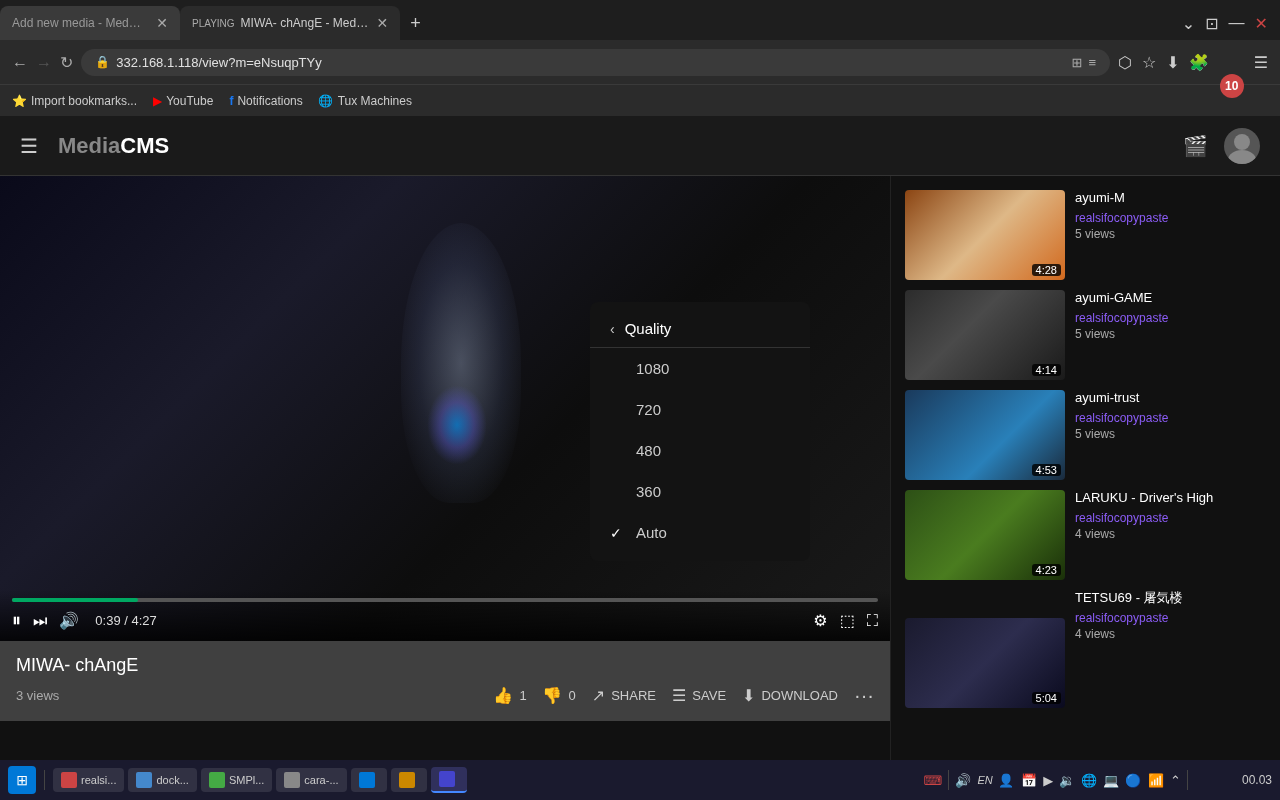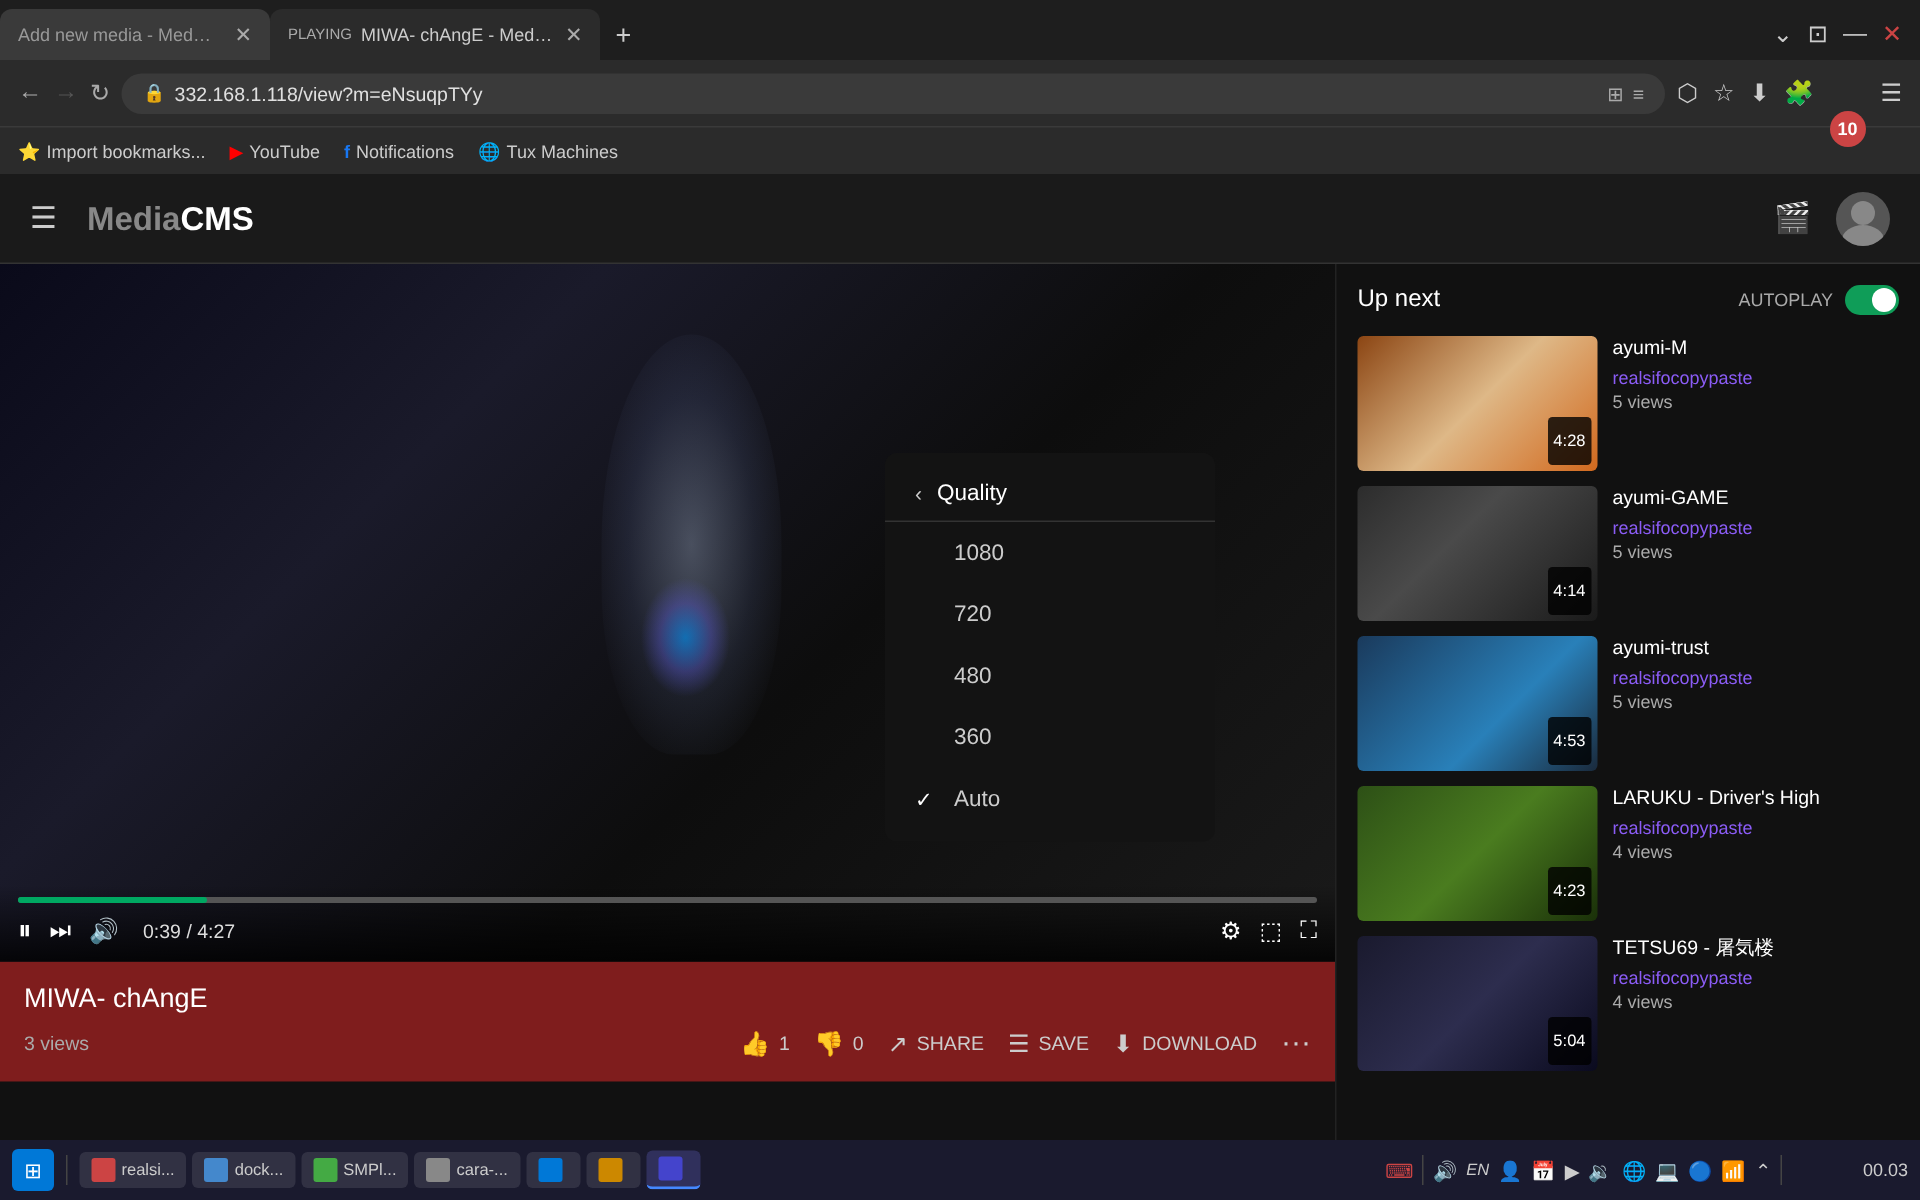--- a/index.html
+++ b/index.html
@@ -62,52 +62,52 @@
     .video-controls { position: absolute; bottom: 0; left: 0; right: 0; background: linear-gradient(transparent, rgba(0,0,0,0.8)); padding: 8px 12px 10px; }
     .progress-bar { height: 4px; background: #555; border-radius: 2px; margin-bottom: 8px; cursor: pointer; }
     .progress-fill { height: 100%; width: 14.5%; background: #00a862; border-radius: 2px; }
     .controls-row { display: flex; align-items: center; gap: 12px; }
     .ctrl-btn { color: white; font-size: 18px; cursor: pointer; background: none; border: none; }
     .time-display { color: #ddd; font-size: 13px; margin-left: 4px; }
     .ctrl-right { margin-left: auto; display: flex; align-items: center; gap: 12px; }
     .pip-icon, .fullscreen-icon { color: white; font-size: 16px; cursor: pointer; }
     
     
-    .video-info { padding: 14px 16px; background: #7f1d1d; }
+    .video-info { padding: 14px 16px; background: #404040; }
     .video-title { font-size: 18px; color: #fff; font-weight: 500; margin-bottom: 8px; }
     .video-meta { display: flex; align-items: center; gap: 20px; }
     .views { color: #aaa; font-size: 13px; }
     .video-actions { margin-left: auto; display: flex; align-items: center; gap: 16px; }
     .action-btn { display: flex; align-items: center; gap: 6px; color: #ccc; font-size: 13px; cursor: pointer; background: none; border: none; }
     .action-icon { font-size: 16px; }
     .more-btn { color: #ccc; font-size: 20px; cursor: pointer; }
 
     
     .sidebar { width: 390px; background: #111; border-left: 1px solid #222; overflow-y: auto; padding: 14px; }
     .sidebar-header { display: flex; align-items: center; justify-content: space-between; margin-bottom: 14px; }
     .up-next-label { color: #fff; font-size: 16px; font-weight: 500; }
     .autoplay-section { display: flex; align-items: center; gap: 8px; }
     .autoplay-label { color: #aaa; font-size: 12px; }
     .autoplay-toggle { width: 36px; height: 20px; background: #0f9d58; border-radius: 10px; position: relative; cursor: pointer; }
     .autoplay-knob { width: 16px; height: 16px; background: white; border-radius: 50%; position: absolute; right: 2px; top: 2px; }
     
     .sidebar-video { display: flex; gap: 10px; margin-bottom: 10px; cursor: pointer; }
     .sidebar-thumb { width: 160px; height: 90px; background: #333; border-radius: 4px; position: relative; flex-shrink: 0; overflow: hidden; }
-    .thumb-duration { position: absolute; bottom: 4px; right: 4px; background: rgba(0,0,0,0.8); color: white; font-size: 11px; padding: 10px 4px; border-radius: 3px; }
+    .thumb-duration { position: absolute; bottom: 4px; right: 4px; background: rgba(0,0,0,0.8); color: white; font-size: 11px; padding: 0 4px; border-radius: 3px; }
     .sidebar-info { flex: 1; }
     .sidebar-title { color: #fff; font-size: 13px; font-weight: 500; margin-bottom: 4px; line-height: 1.3; }
     .sidebar-channel { color: #8b5cf6; font-size: 12px; margin-bottom: 2px; }
     .sidebar-views { color: #aaa; font-size: 12px; }
 
     
     .thumb-1 { background: linear-gradient(135deg, #8B4513 0%, #DEB887 50%, #D2691E 100%); }
     .thumb-2 { background: linear-gradient(135deg, #2c2c2c 0%, #4a4a4a 40%, #1a1a1a 100%); }
     .thumb-3 { background: linear-gradient(135deg, #1a3a5c 0%, #2980b9 60%, #1a2a3c 100%); }
     .thumb-4 { background: linear-gradient(135deg, #2d5016 0%, #4a7c1f 50%, #1a3009 100%); }
-    .thumb-5 { background: linear-gradient(135deg, #1a1a2e 0%, #2d2d4e 50%, #0a0a1e 100%); }
+    .thumb-5 { background: linear-gradient(135deg, #1a1a2e 0%, #2d2d4e 50%, #0a0a1e 100%); margin-top: 28px; }
 
     
     .taskbar { position: fixed; bottom: 0; left: 0; right: 0; height: 40px; background: #1a1a2e; display: flex; align-items: center; padding: 0 8px; gap: 4px; z-index: 1000; }
     .taskbar-item { display: flex; align-items: center; gap: 4px; padding: 4px 8px; background: rgba(255,255,255,0.1); border-radius: 4px; color: #ccc; font-size: 11px; cursor: pointer; max-width: 120px; overflow: hidden; white-space: nowrap; }
     .taskbar-icon { width: 16px; height: 16px; border-radius: 2px; flex-shrink: 0; }
     .taskbar-label { overflow: hidden; text-overflow: ellipsis; }
     .taskbar-right { margin-left: auto; display: flex; align-items: center; gap: 6px; color: #ccc; }
     .clock { font-size: 12px; color: #ccc; text-align: right; margin-left: 48px; }
     .taskbar-divider { width: 1px; height: 20px; background: #444; margin: 0 4px; }
 
@@ -279,29 +279,20 @@
               <span class="action-icon">⬇</span>
               <span>DOWNLOAD</span>
             </button>
             <span class="more-btn">···</span>
           </div>
         </div>
       </div>
     </div>
 
     <div class="sidebar">
-      <div class="sidebar-header">
-        <span class="up-next-label">Up next</span>
-        <div class="autoplay-section">
-          <span class="autoplay-label">AUTOPLAY</span>
-          <div class="autoplay-toggle">
-            <div class="autoplay-knob"></div>
-          </div>
-        </div>
-      </div>
 
       <div class="sidebar-video">
         <div class="sidebar-thumb thumb-1">
           <span class="thumb-duration">4:28</span>
         </div>
         <div class="sidebar-info">
           <div class="sidebar-title">ayumi-M</div>
           <div class="sidebar-channel">realsifocopypaste</div>
           <div class="sidebar-views">5 views</div>
         </div>

